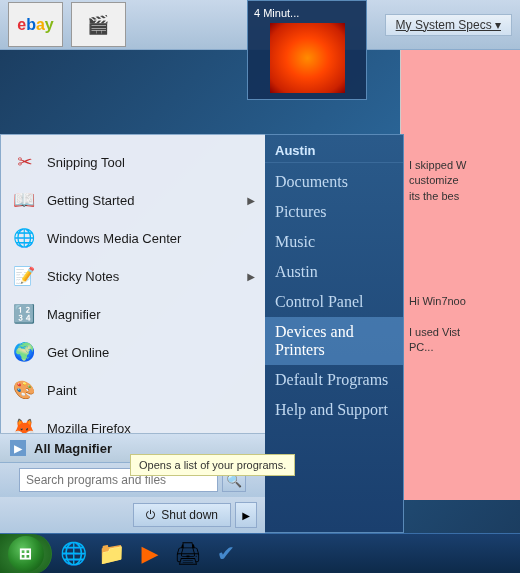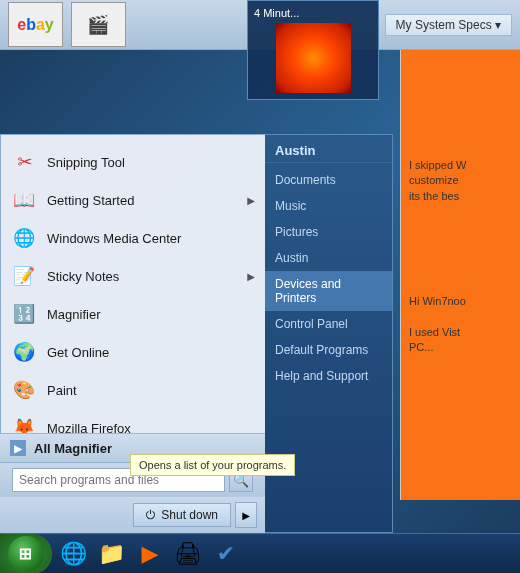--- a/index.html
+++ b/index.html
@@ -119,28 +119,29 @@
 
     .my-system-specs {
       background: linear-gradient(to bottom, #e8f0f8 0%, #d0e0f0 100%);
       border: 1px solid #a0b8d0;
       padding: 3px 10px;
       font-size: 12px;
       cursor: pointer;
       display: flex;
       align-items: center;
       gap: 4px;
+      text-decoration: underline;
     }
 
     
     .four-min-thumb {
       position: absolute;
       top: 0;
       left: 247px;
-      width: 132px;
+      width: 120px;
       background: rgba(20,50,90,0.95);
       border: 1px solid #5a8ab8;
       padding: 6px;
       z-index: 200;
     }
 
     .four-min-title {
       color: #fff;
       font-size: 11px;
       margin-bottom: 4px;
@@ -230,21 +231,21 @@
       align-items: center;
       justify-content: center;
       color: white;
       font-size: 10px;
     }
 
     
     .search-bar-row {
       display: flex;
       align-items: center;
-      padding: 5px 12px;
+      padding: 5px 19px;
       background: linear-gradient(to bottom, #c8d8ea 0%, #b0c8e0 100%);
       border-top: 1px solid #90b0d0;
       gap: 4px;
     }
 
     .search-input {
       flex: 1;
       height: 24px;
       border: 1px solid #90aacc;
       padding: 2px 6px;
@@ -309,55 +310,56 @@
       border: 1px solid #c8c880;
       padding: 4px 8px;
       font-size: 11px;
       color: #333;
       z-index: 500;
       white-space: nowrap;
     }
 
     
     .start-menu-right {
-      width: 128px;
+      width: 139px;
       background: linear-gradient(to bottom, #2a5a8a 0%, #1a3f6e 100%);
       border: 1px solid #5a8ab8;
       border-left: none;
     }
 
     .right-menu-header {
       padding: 8px 10px 4px 10px;
       color: #d0e8ff;
       font-size: 13px;
       font-weight: bold;
       border-bottom: 1px solid #3a6a9a;
       margin-bottom: 4px;
     }
 
     .right-menu-item {
       padding: 6px 10px;
-      font-size: 12px;
+      font-size: 16px;
       color: #c0d8f0;
       cursor: pointer;
+      font-family: Liberation Serif, serif;
     }
 
     .right-menu-item.active {
       background: rgba(100,160,220,0.5);
       color: white;
     }
 
     
     .right-panel {
       position: absolute;
       top: 50px;
       right: 0;
       width: 120px;
       height: 450px;
-      background: #f97316;
+      background: #fca5a5;
       border-left: 1px solid #ccc;
       overflow: hidden;
       font-size: 11px;
       color: #333;
       padding: 8px;
       z-index: 10;
     }
 
     .forum-text {
       font-size: 11px;
@@ -485,25 +487,25 @@
           <span>Shut down</span>
         </div>
         <div class="shutdown-arrow-btn">▶</div>
       </div>
     </div>
   </div>
 
   <div class="start-menu-right">
     <div class="right-menu-header">Austin</div>
     <div class="right-menu-item">Documents</div>
+    <div class="right-menu-item">Pictures</div>
     <div class="right-menu-item">Music</div>
-    <div class="right-menu-item">Pictures</div>
     <div class="right-menu-item">Austin</div>
+    <div class="right-menu-item">Control Panel</div>
     <div class="right-menu-item active">Devices and Printers</div>
-    <div class="right-menu-item">Control Panel</div>
     <div class="right-menu-item">Default Programs</div>
     <div class="right-menu-item">Help and Support</div>
   </div>
 </div>
 
 <div class="tooltip">Opens a list of your programs.</div>
 
 <div class="taskbar">
   <div class="taskbar-start">
     <div class="orb">

